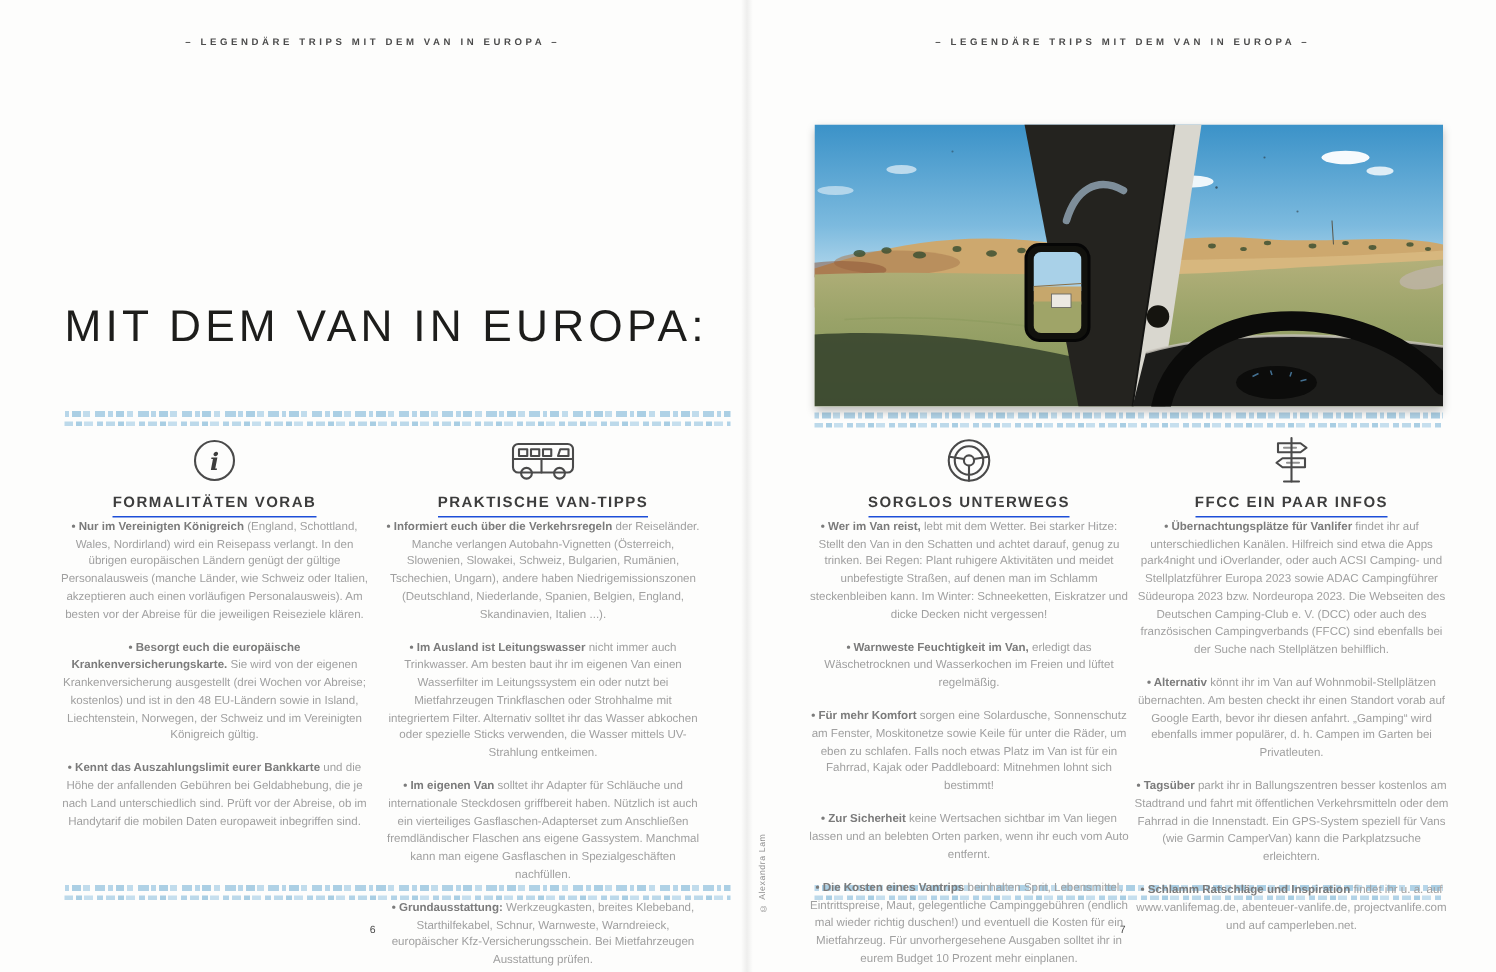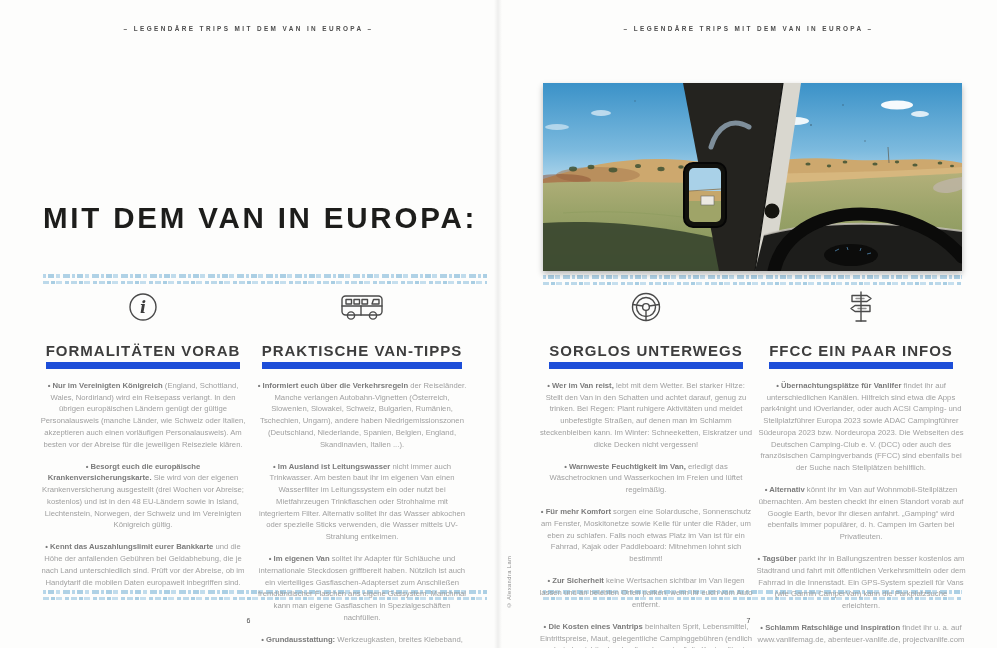--- a/index.html
+++ b/index.html
@@ -9,43 +9,43 @@
     font-family:"Liberation Sans",sans-serif;
     -webkit-font-smoothing:antialiased;
   }
   .gutter{position:absolute;left:494px;top:0;width:8px;height:648px;
     background:linear-gradient(90deg,rgba(0,0,0,0),rgba(0,0,0,.06) 50%,rgba(0,0,0,0));}
   .running-header{position:absolute;top:25px;font-size:6.4px;font-weight:bold;
     letter-spacing:2.4px;color:#4c4c4c;text-align:center;white-space:nowrap;}
   .rh-left{left:0;width:497px;}
   .rh-right{left:500px;width:497px;}
   .big-title{position:absolute;left:43px;top:201px;width:460px;
-    font-size:29.5px;font-weight:700;letter-spacing:2.8px;line-height:1.12;color:#1d1d1b;}
+    font-size:29.5px;font-weight:400;letter-spacing:2.8px;line-height:1.12;color:#1d1d1b;}
   
   .zz{position:absolute;height:13px;}
   .zz::before,.zz::after{content:"";position:absolute;left:0;right:0;height:3.6px;}
   .zz::before{top:1px;background:repeating-linear-gradient(90deg,
     #b7d6e9 0 3px,rgba(0,0,0,0) 3px 5px,#abcfe4 5px 11px,rgba(0,0,0,0) 11px 12.5px,
     #c1dcec 12.5px 17px,rgba(0,0,0,0) 17px 20px,#b0d2e6 20px 27px,rgba(0,0,0,0) 27px 29px);}
   .zz::after{top:7.5px;background:repeating-linear-gradient(90deg,
     #bcd9ea 0 6px,rgba(0,0,0,0) 6px 8px,#a9cee3 8px 12px,rgba(0,0,0,0) 12px 13px,
     #c6dfee 13px 19px,rgba(0,0,0,0) 19px 22px,#b2d3e7 22px 26px,rgba(0,0,0,0) 26px 28px);}
   .zz-tl{left:43px;top:273px;width:444px;}
   .zz-tr{left:543px;top:274px;width:419px;}
   .zz-bl{left:43px;top:589px;width:444px;}
   .zz-br{left:543px;top:589px;width:419px;}
   .col{position:absolute;top:289px;text-align:center;}
   .col-1{left:40px;width:206px;}
   .col-2{left:256px;width:212px;}
   .col-3{left:538px;width:216px;}
   .col-4{left:756px;width:210px;}
   .col-icon{height:36px;display:flex;align-items:center;justify-content:center;}
-  .col-heading{display:inline-block;font-size:15px;font-weight:bold;letter-spacing:1px;
-    color:#3d3d3d;border-bottom:7px solid #1d4ed8;padding-bottom:3px;margin-top:17px;}
-  .bullets{margin-top:11px;font-size:7.7px;line-height:1.52;color:#a0a0a0;}
+  .col-heading{display:inline-block;font-size:10px;font-weight:bold;letter-spacing:1px;
+    color:#3d3d3d;border-bottom:1px solid #1d4ed8;padding-bottom:3px;margin-top:5px;}
+  .bullets{font-size:7.7px;line-height:1.52;color:#a0a0a0;}
   .bullet{margin:0 0 10.5px 0;}
   .lead{font-weight:bold;color:#7b7b7b;}
   .photo{position:absolute;left:543px;top:83px;width:419px;height:188px;
     box-shadow:0 3px 6px rgba(0,0,0,.28);}
   .photo svg{display:block;width:100%;height:100%;}
   .photo-credit{position:absolute;left:506px;top:546px;height:62px;
     writing-mode:vertical-rl;transform:rotate(180deg);
     font-size:5.8px;color:#8f8f8f;letter-spacing:.4px;white-space:nowrap;}
   .page-num{position:absolute;top:617px;font-size:7px;color:#4c4c4c;text-align:center;}
   .pn-left{left:0;width:497px;}

